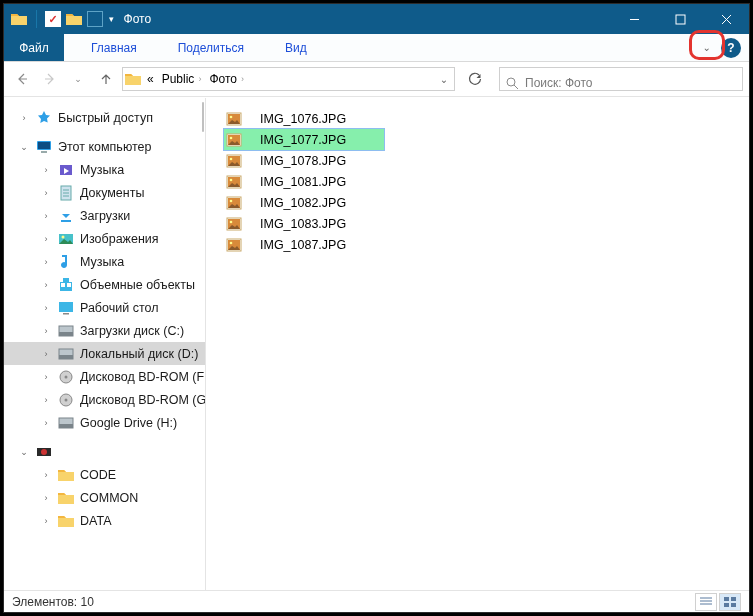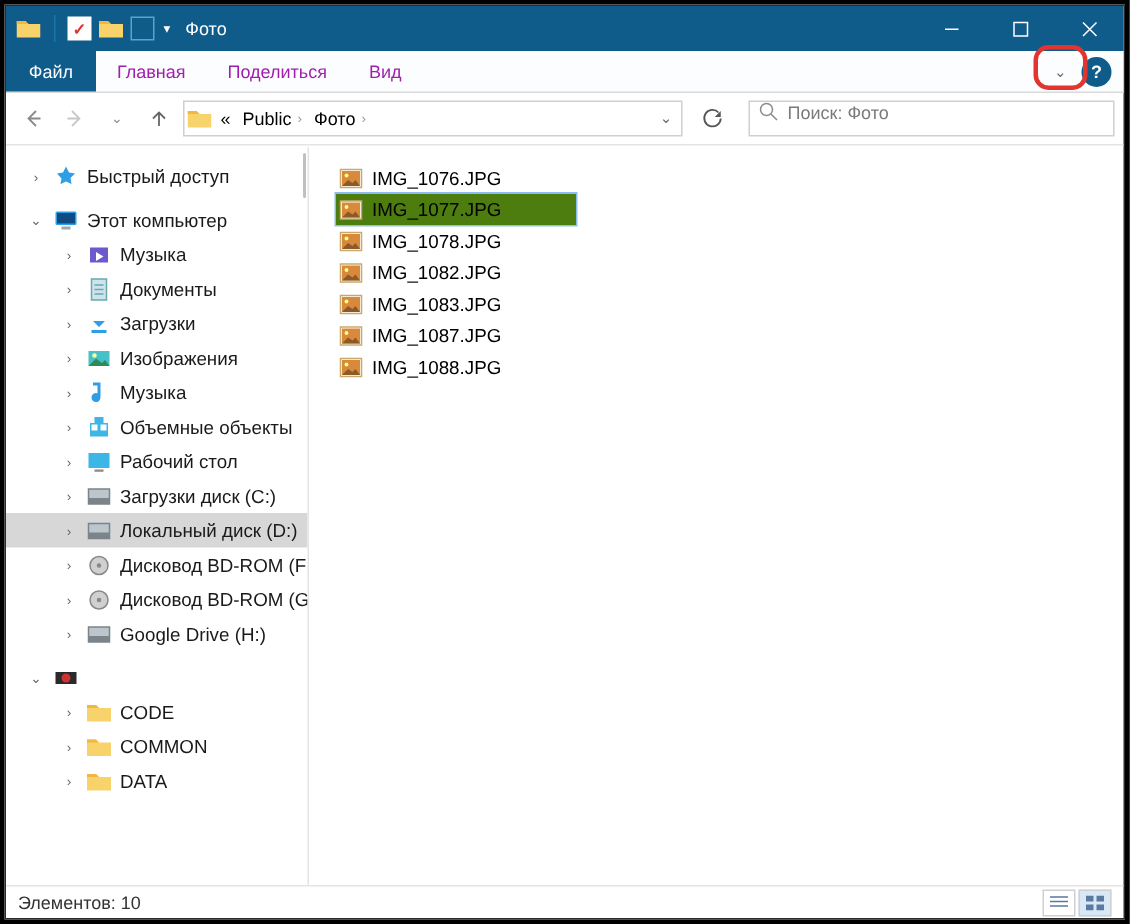--- a/index.html
+++ b/index.html
@@ -12,53 +12,53 @@
   .tb-ic.folder svg { width: 16px; height: 14px; }
   .tb-ic.box { background: #fff; width: 16px; height: 16px; }
   .tb-ic.checkbox { background:#fff; color:#d33; font-weight:bold; }
   .tb-title { margin-left: 10px; font-size: 12px; }
   .tb-sep { width:1px; height:18px; background:#1977a9; margin:0 4px; }
   .chev-down-tb { color:#fff; font-size:9px; margin-left:2px; }
   .winctrl { margin-left: auto; display: flex; }
   .winbtn { width: 46px; height: 30px; display: flex; align-items: center; justify-content: center; color:#fff; }
   .winbtn svg { width: 11px; height: 11px; }
   
-  .ribbon { height: 28px; background: #fbfdfe; border-bottom: 1px solid #d9d9d9; display: flex; align-items: stretch; font-size: 12px; position:relative; }
+  .ribbon { height: 28px; background: #fbfdfe; border-bottom: 1px solid #d9d9d9; display: flex; align-items: stretch; font-size: 12px; position:relative;gap:13px; }
   .ribbon-file { background: #0f5b8a; color: #fff; width: 60px; display:flex; align-items:center; justify-content:center; }
-  .ribbon-tab { padding: 0 14px; display:flex; align-items:center; color:#a21caf; }
+  .ribbon-tab { padding: 0 14px; display:flex; align-items:center; color:#1d4ed8; }
   .ribbon-right { position:absolute; right:8px; top:0; height:100%; display:flex; align-items:center; gap:10px; }
   .highlight-circle { position:absolute; right:24px; top:-4px; width:36px; height:30px; border:3px solid #e3342f; border-radius:10px; pointer-events:none; }
   .help-btn { width:20px; height:20px; border-radius:50%; background:#0f5b8a; color:#fff; display:flex; align-items:center; justify-content:center; font-size:12px; font-weight:bold; }
   
   .navbar { height: 35px; border-bottom:1px solid #e4e4e4; display:flex; align-items:center; padding:0 6px; gap:4px; }
   .nav-arrow { width:24px; height:24px; display:flex; align-items:center; justify-content:center; color:#8a8a8a; }
   .addr { flex:0 0 auto; width:333px; height:24px; border:1px solid #cfcfcf; display:flex; align-items:center; font-size:12px; }
   .addr .folderic { width:20px; display:flex; align-items:center; justify-content:center; }
   .addr .crumb { padding:0 4px; display:flex; align-items:center; gap:4px; }
   .addr .sep { color:#999; font-size:9px; }
   .addr .tail { margin-left:auto; display:flex; }
   .addr .tailbtn { width:20px; height:22px; display:flex; align-items:center; justify-content:center; color:#666; font-size:10px;}
   .refresh { width:28px; height:24px; display:flex; align-items:center; justify-content:center; color:#555; margin-left:2px;}
-  .search { flex:1; height:24px; border:1px solid #cfcfcf; display:flex; align-items:flex-start; margin-left:6px; padding:0 6px; color:#7a7a7a; font-size:12px; gap:6px;}
+  .search { flex:1; height:24px; border:1px solid #cfcfcf; display:flex; align-items:flex-end; margin-left:6px; padding:0 6px; color:#7a7a7a; font-size:12px; gap:6px;}
   
   .body { position:absolute; top:94px; bottom:22px; left:0; right:0; display:flex; }
   .treepane { width:202px; border-right:1px solid #e4e4e4; overflow:hidden; position:relative; padding-top:8px; padding-bottom:4px;}
   .scroll-pos { position:absolute; right:1px; top:4px; width:2px; height:30px; background:#c0c0c0; border-radius:1px;}
   .tree { font-size:12.5px; color:#1a1a1a; }
   .tnode { display:flex; align-items:center; height:23px; padding-left:8px; gap:5px; white-space:nowrap; overflow:hidden;}
   .tnode.lvl1 { padding-left: 14px; }
   .tnode.lvl2 { padding-left: 36px; }
   .tnode.sel { background:#d7d7d7; }
   .twist { width:12px; color:#666; font-size:9px; display:inline-flex; justify-content:center; flex-shrink:0;}
   .ticon { width:18px; height:18px; display:flex; align-items:center; justify-content:center; flex-shrink:0;}
   .spacer6 { height:6px; }
   
   .filepane { flex:1; padding:10px 8px 4px 18px; overflow:auto; }
-  .fitem { display:flex; align-items:center; height:21px; font-size:12.5px; gap:6px; padding:0 2px; width:160px;}
-  .fitem.sel { background:#4d7c0f; outline:1px solid #8dbdf0; }
+  .fitem { display:flex; align-items:center; height:21px; font-size:12.5px; gap:18px; padding:0 2px; width:160px;}
+  .fitem.sel { background:#86efac; outline:1px solid #8dbdf0; }
   .ficon { width:16px; height:16px; display:flex; align-items:center; justify-content:center;}
   
   .status { position:absolute; bottom:0; left:0; right:0; height:22px; border-top:1px solid #e4e4e4; display:flex; align-items:center; font-size:12px; color:#333; padding:0 8px;}
   .status .views { margin-left:auto; display:flex; gap:2px; }
   .viewbtn { width:22px; height:18px; border:1px solid #d0d0d0; display:flex; align-items:center; justify-content:center;}
   .viewbtn.active { background:#d8e8f7;}
   
   svg { display:block; }
 </style>
 </head>
@@ -401,20 +401,31 @@
           </div>
           <div class="fitem">
             <span class="ficon">
               <svg width="16" height="14" viewBox="0 0 16 14">
                 <rect x="1" y="1" width="14" height="12" fill="#fff" stroke="#c9a96a"></rect>
                 <rect x="2" y="2" width="12" height="10" fill="#d88a3a"></rect>
                 <circle cx="5" cy="5" r="1.3" fill="#fffb8c"></circle>
                 <path fill="#8b5a2b" d="M2 12l4-4 3 2 2-2 3 4z"></path>
               </svg>
             </span>
+            <span>IMG_1081.JPG</span>
+          </div>
+          <div class="fitem">
+            <span class="ficon">
+              <svg width="16" height="14" viewBox="0 0 16 14">
+                <rect x="1" y="1" width="14" height="12" fill="#fff" stroke="#c9a96a"></rect>
+                <rect x="2" y="2" width="12" height="10" fill="#d88a3a"></rect>
+                <circle cx="5" cy="5" r="1.3" fill="#fffb8c"></circle>
+                <path fill="#8b5a2b" d="M2 12l4-4 3 2 2-2 3 4z"></path>
+              </svg>
+            </span>
             <span>IMG_1082.JPG</span>
           </div>
           <div class="fitem">
             <span class="ficon">
               <svg width="16" height="14" viewBox="0 0 16 14">
                 <rect x="1" y="1" width="14" height="12" fill="#fff" stroke="#c9a96a"></rect>
                 <rect x="2" y="2" width="12" height="10" fill="#d88a3a"></rect>
                 <circle cx="5" cy="5" r="1.3" fill="#fffb8c"></circle>
                 <path fill="#8b5a2b" d="M2 12l4-4 3 2 2-2 3 4z"></path>
               </svg>
@@ -424,31 +435,20 @@
           <div class="fitem">
             <span class="ficon">
               <svg width="16" height="14" viewBox="0 0 16 14">
                 <rect x="1" y="1" width="14" height="12" fill="#fff" stroke="#c9a96a"></rect>
                 <rect x="2" y="2" width="12" height="10" fill="#d88a3a"></rect>
                 <circle cx="5" cy="5" r="1.3" fill="#fffb8c"></circle>
                 <path fill="#8b5a2b" d="M2 12l4-4 3 2 2-2 3 4z"></path>
               </svg>
             </span>
             <span>IMG_1087.JPG</span>
-          </div>
-          <div class="fitem">
-            <span class="ficon">
-              <svg width="16" height="14" viewBox="0 0 16 14">
-                <rect x="1" y="1" width="14" height="12" fill="#fff" stroke="#c9a96a"></rect>
-                <rect x="2" y="2" width="12" height="10" fill="#d88a3a"></rect>
-                <circle cx="5" cy="5" r="1.3" fill="#fffb8c"></circle>
-                <path fill="#8b5a2b" d="M2 12l4-4 3 2 2-2 3 4z"></path>
-              </svg>
-            </span>
-            <span>IMG_1088.JPG</span>
           </div>
         </div>
     </div>
   </div>
 
   <div class="status">
     <span>Элементов: 10</span>
     <span class="views">
       <span class="viewbtn">
           <svg width="12" height="10" viewBox="0 0 12 10">

